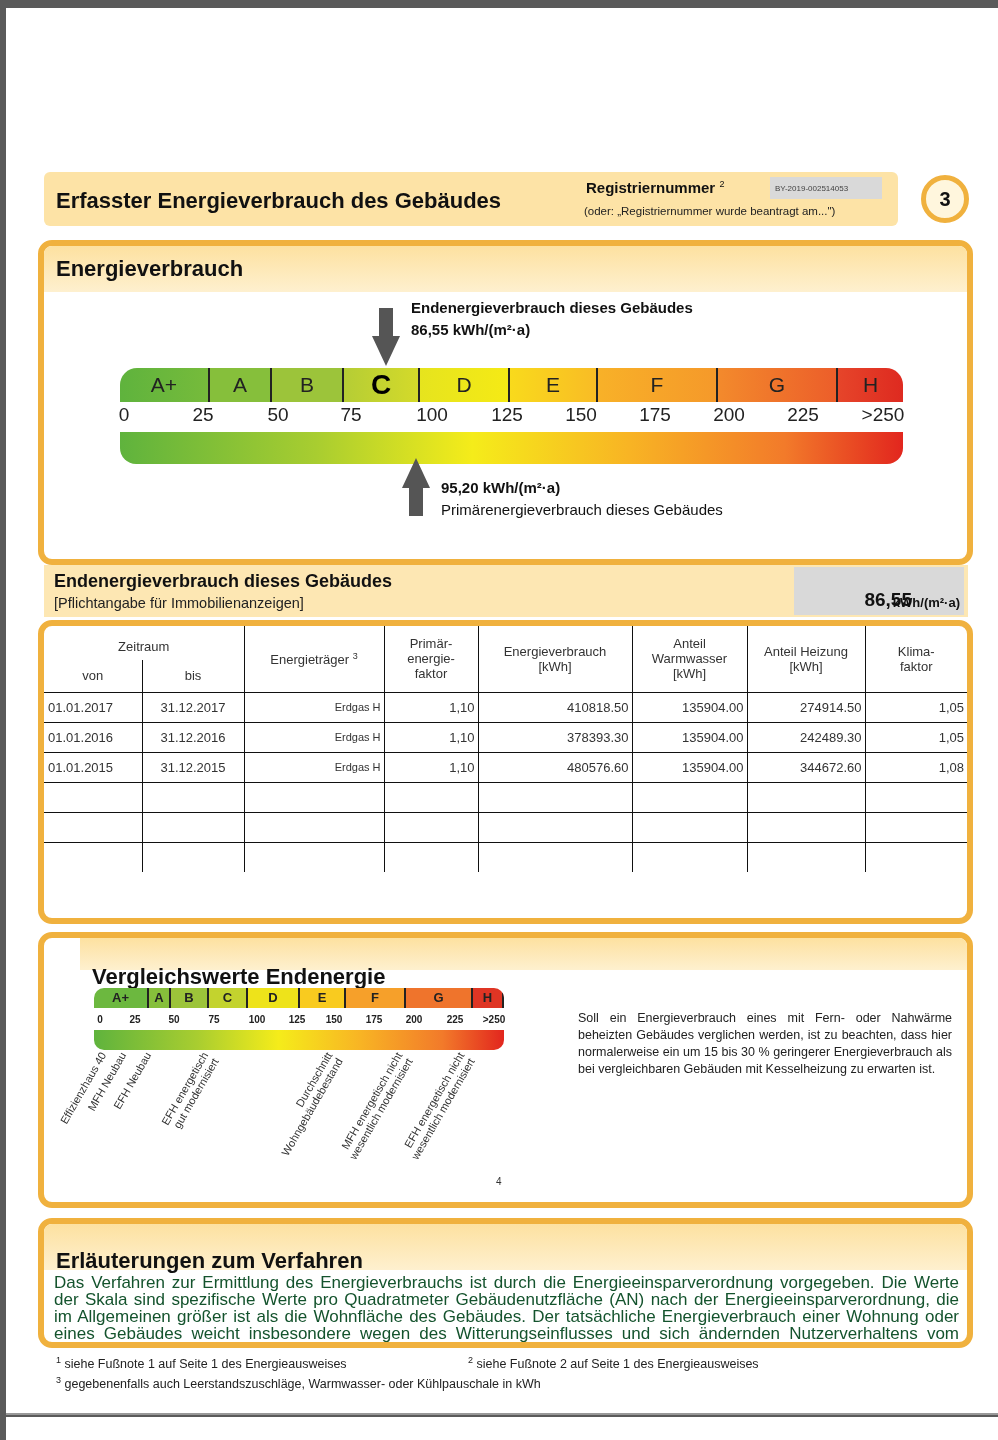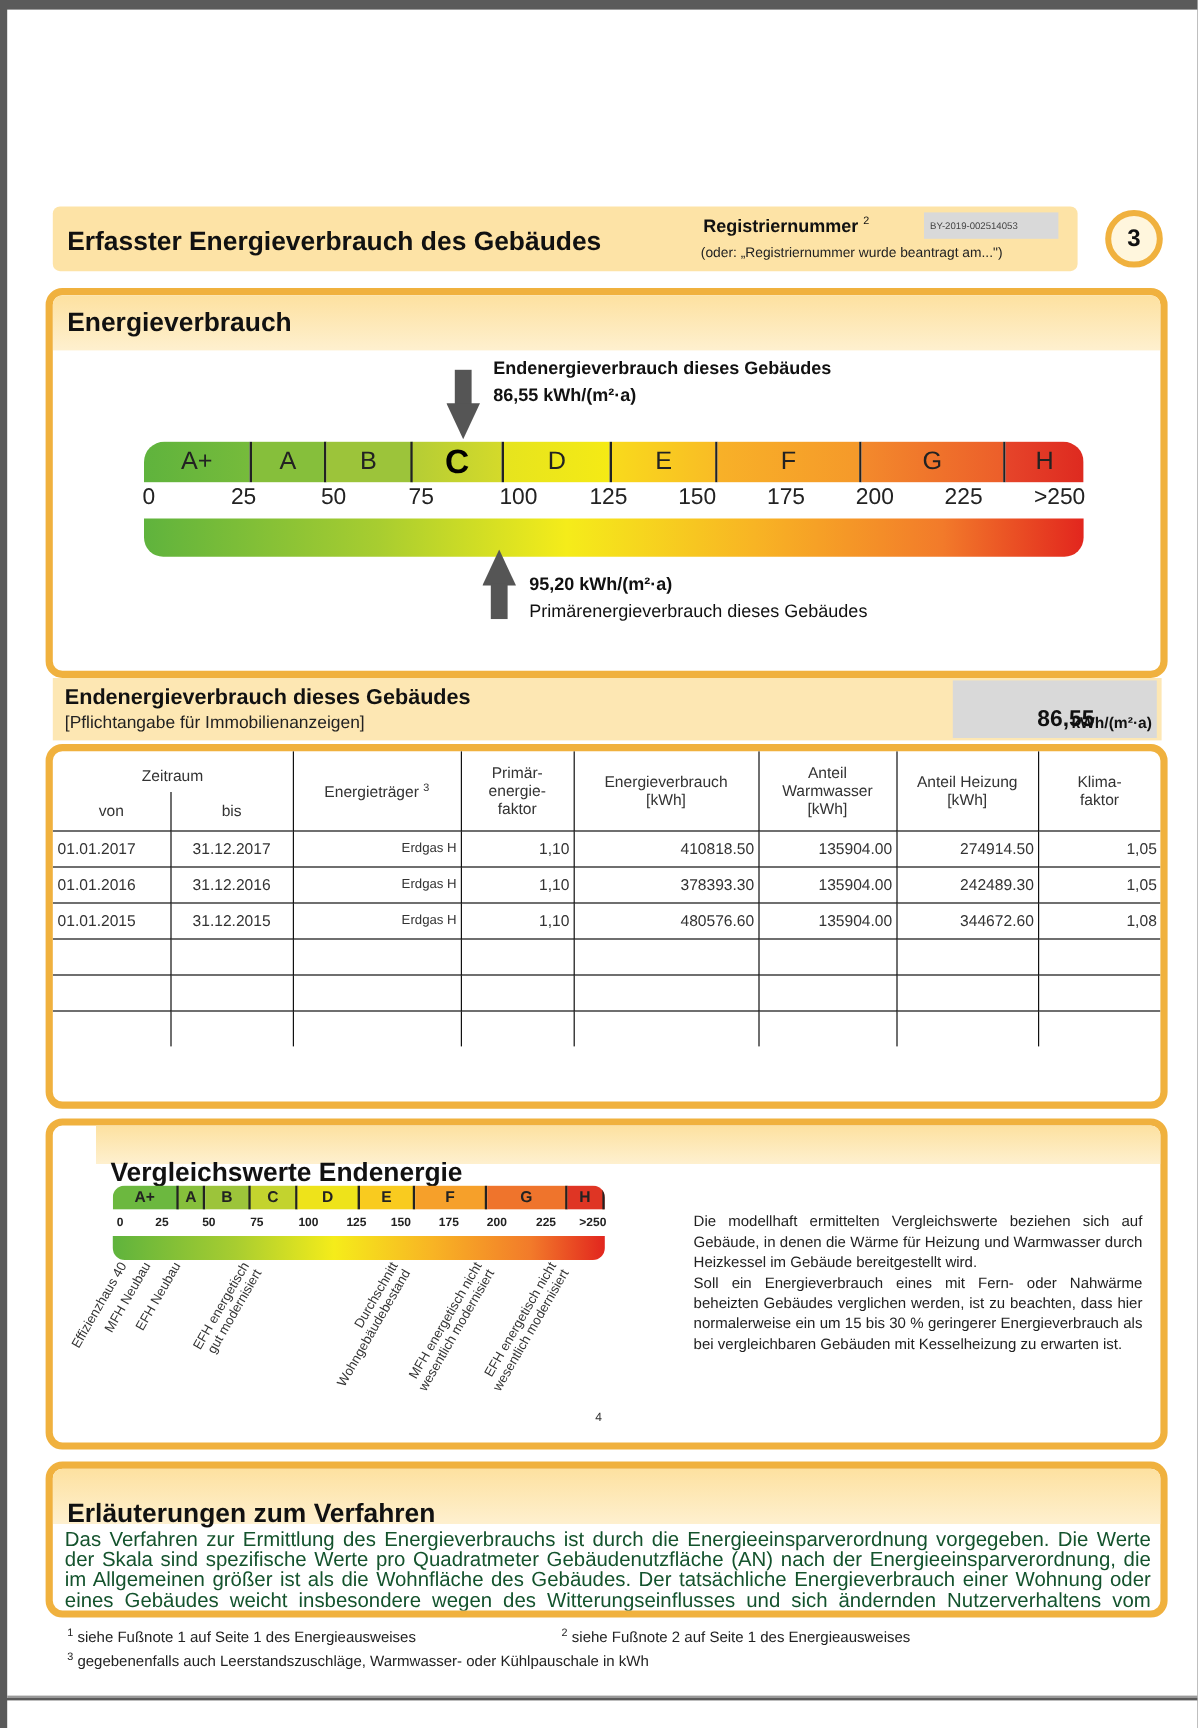--- a/index.html
+++ b/index.html
@@ -273,21 +273,20 @@
     <div class="ref" style="left:-46px;top:112px;width:100px"><span>Effizienzhaus 40</span></div>
     <div class="ref" style="left:-16px;top:112px;width:90px"><span>MFH Neubau</span></div>
     <div class="ref" style="left:9px;top:112px;width:90px"><span>EFH Neubau</span></div>
     <div class="ref" style="left:56px;top:112px;width:100px"><span>EFH energetisch</span><br><span>gut modernisiert</span></div>
     <div class="ref" style="left:160px;top:112px;width:120px"><span>Durchschnitt</span><br><span>Wohngebäudebestand</span></div>
     <div class="ref" style="left:220px;top:112px;width:130px"><span>MFH energetisch nicht</span><br><span>wesentlich modernisiert</span></div>
     <div class="ref" style="left:282px;top:112px;width:130px"><span>EFH energetisch nicht</span><br><span>wesentlich modernisiert</span></div>
     <div id="cmp-note-mark">4</div>
 
     <div id="cmp-text">
-      <div>Die modellhaft ermittelten Vergleichswerte beziehen sich auf Gebäude, in denen die Wärme für Heizung und Warmwasser durch Heizkessel im Gebäude bereitgestellt wird.</div>
       <div>Soll ein Energieverbrauch eines mit Fern- oder Nahwärme beheizten Gebäudes verglichen werden, ist zu beachten, dass hier normalerweise ein um 15 bis 30 % geringerer Energieverbrauch als bei vergleichbaren Gebäuden mit Kesselheizung zu erwarten ist.</div>
     </div>
   </div>
 
   <div class="box" id="erl-box" style="left:32px;top:1210px;">
     <div class="secthead">Erläuterungen zum Verfahren</div>
     <div id="erl-text">Das Verfahren zur Ermittlung des Energieverbrauchs ist durch die Energieeinsparverordnung vorgegeben. Die Werte der Skala sind spezifische Werte pro Quadratmeter Gebäudenutzfläche (AN) nach der Energieeinsparverordnung, die im Allgemeinen größer ist als die Wohnfläche des Gebäudes. Der tatsächliche Energieverbrauch einer Wohnung oder eines Gebäudes weicht insbesondere wegen des Witterungseinflusses und sich ändernden Nutzerverhaltens vom angegebenen Energieverbrauch ab.</div>
   </div>
 
   <div class="fn" style="left:50px;top:1347px"><sup>1</sup> <span>siehe Fußnote 1 auf Seite 1 des Energieausweises</span></div>

